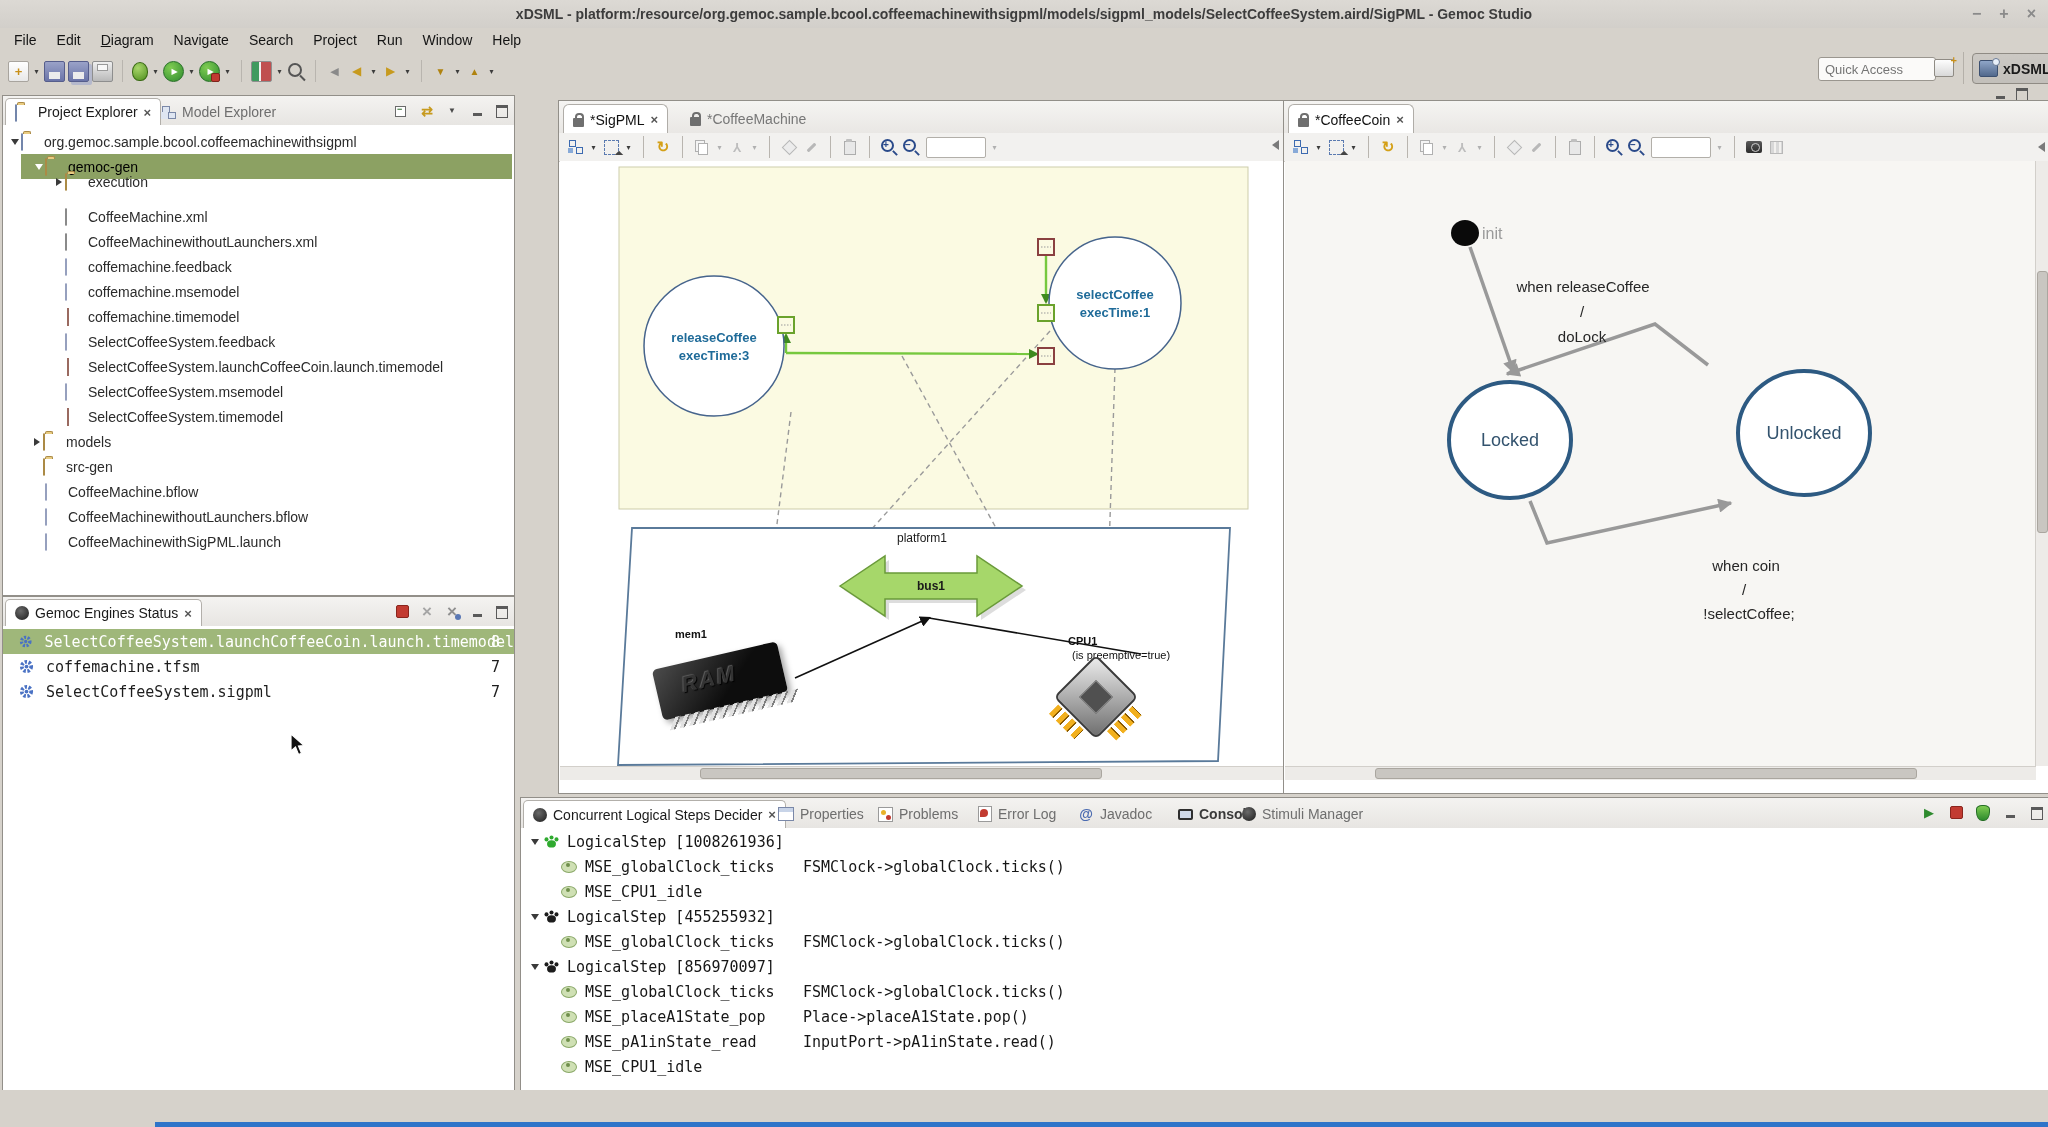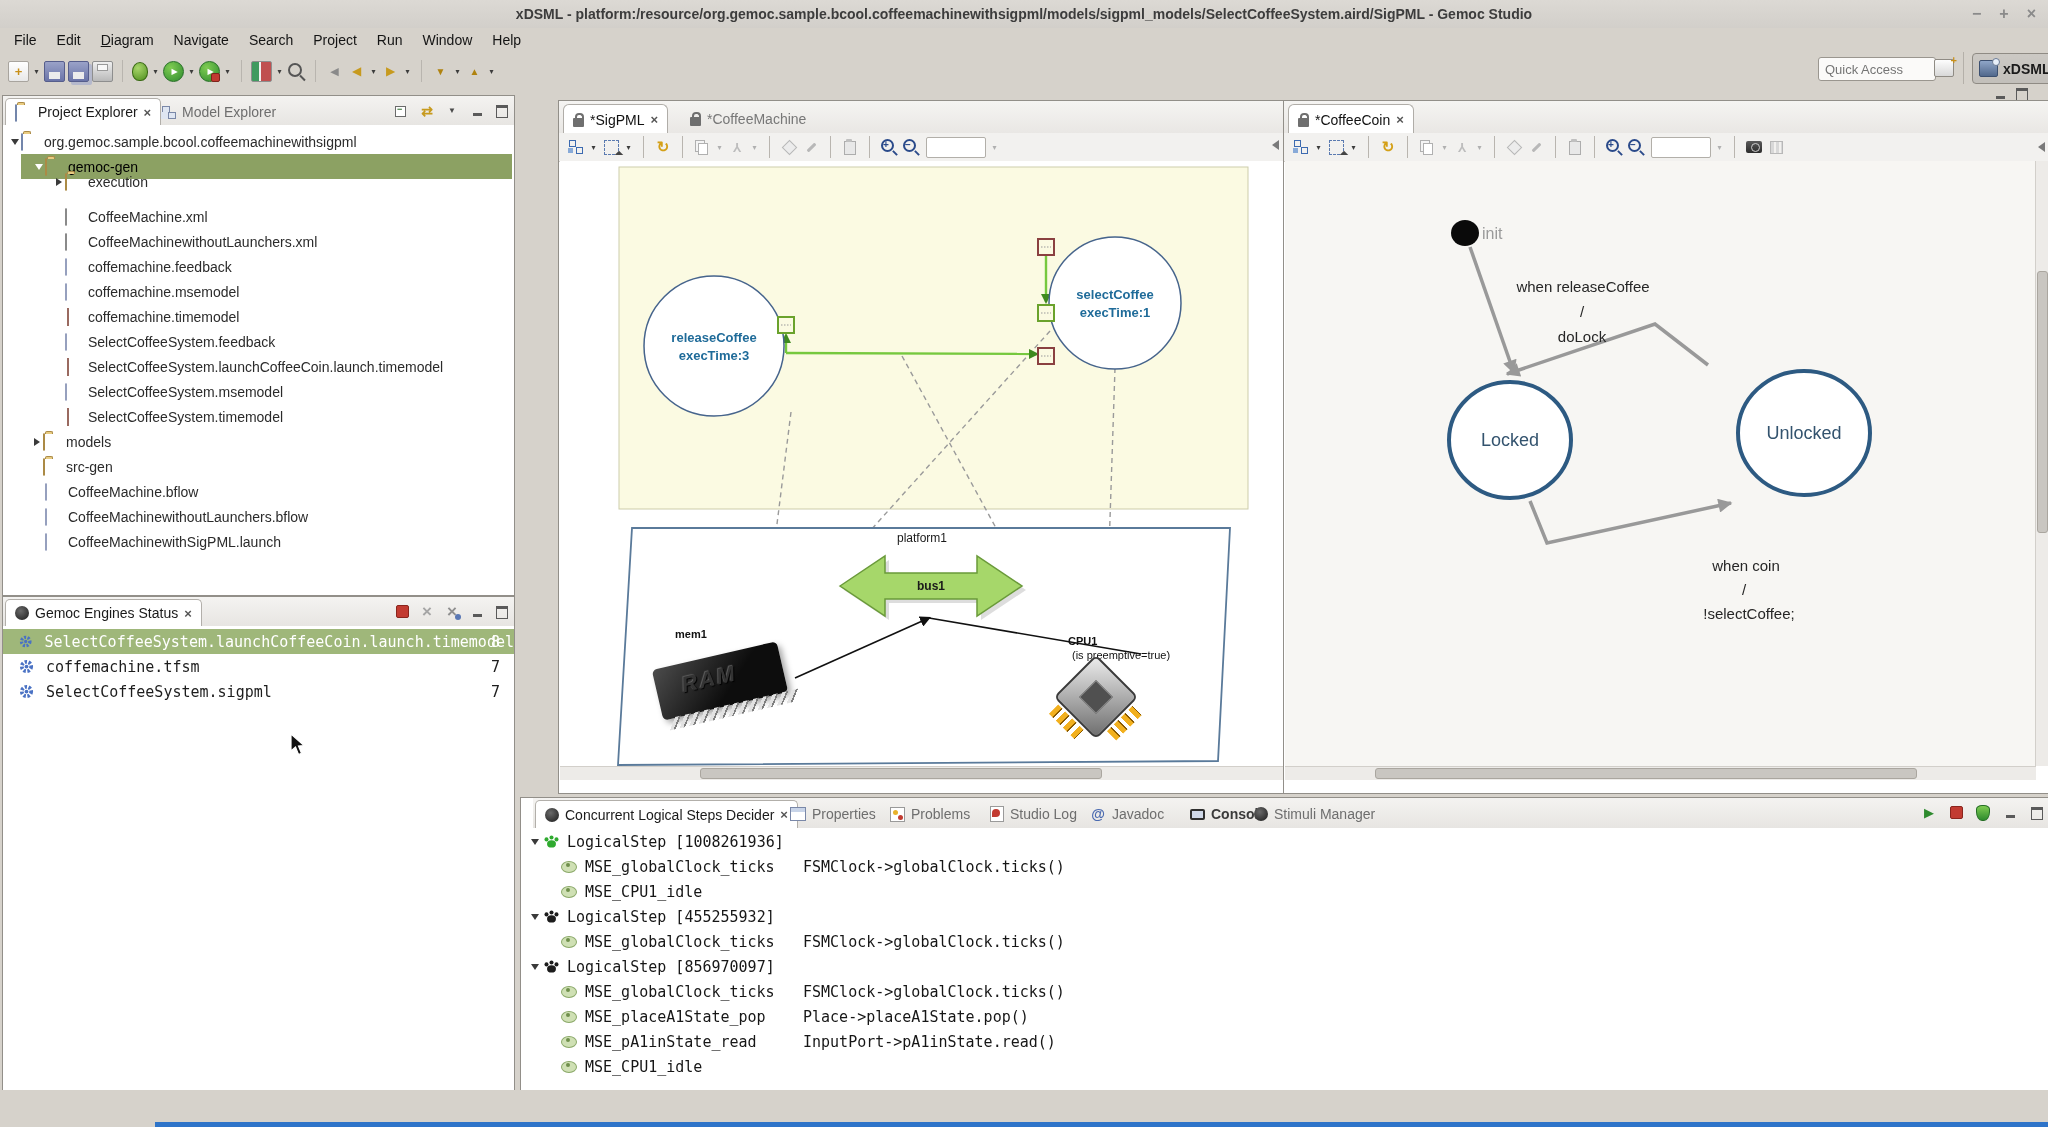--- a/index.html
+++ b/index.html
@@ -559,37 +559,37 @@
     </div>
     <div class="vsb" style="top:60px;right:0;height:605px;">
         <div class="thumb-v" style="top:110px;height:260px;"></div>
       </div>
     <div class="hsb" style="left:1px;right:13px;top:665px;">
         <div class="thumb-h" style="left:90px;width:540px;"></div>
       </div>
   </div>
 
   <div class="view" style="left:520px;top:797px;width:1528px;height:293px;">
-    <div class="vhead" style="height:30px;margin-left:12px;">
+    <div class="vhead" style="height:30px;">
       <div class="vtab" style="left:2px;">
         <span class="ic-gemoc"></span>
         <span>Concurrent Logical Steps Decider</span>
         <span class="closex">×</span>
       </div>
       <div class="vtab-inactive" style="left:248px;">
         <span class="ic-props"></span>
         <span>Properties</span>
       </div>
       <div class="vtab-inactive" style="left:348px;">
         <span class="ic-problems"></span>
         <span>Problems</span>
       </div>
       <div class="vtab-inactive" style="left:448px;">
         <span class="ic-errlog"></span>
-        <span>Studio Log</span>
+        <span>Error Log</span>
       </div>
       <div class="vtab-inactive" style="left:548px;">
         <span class="vi ic-javadoc"></span>
         <span>Javadoc</span>
       </div>
       <div class="vtab-inactive" style="left:648px;">
         <span class="ic-console"></span>
         <span style="font-weight:bold;color:#3a3a3a;">Console</span>
       </div>
       <div class="vtab-inactive" style="left:712px;">

